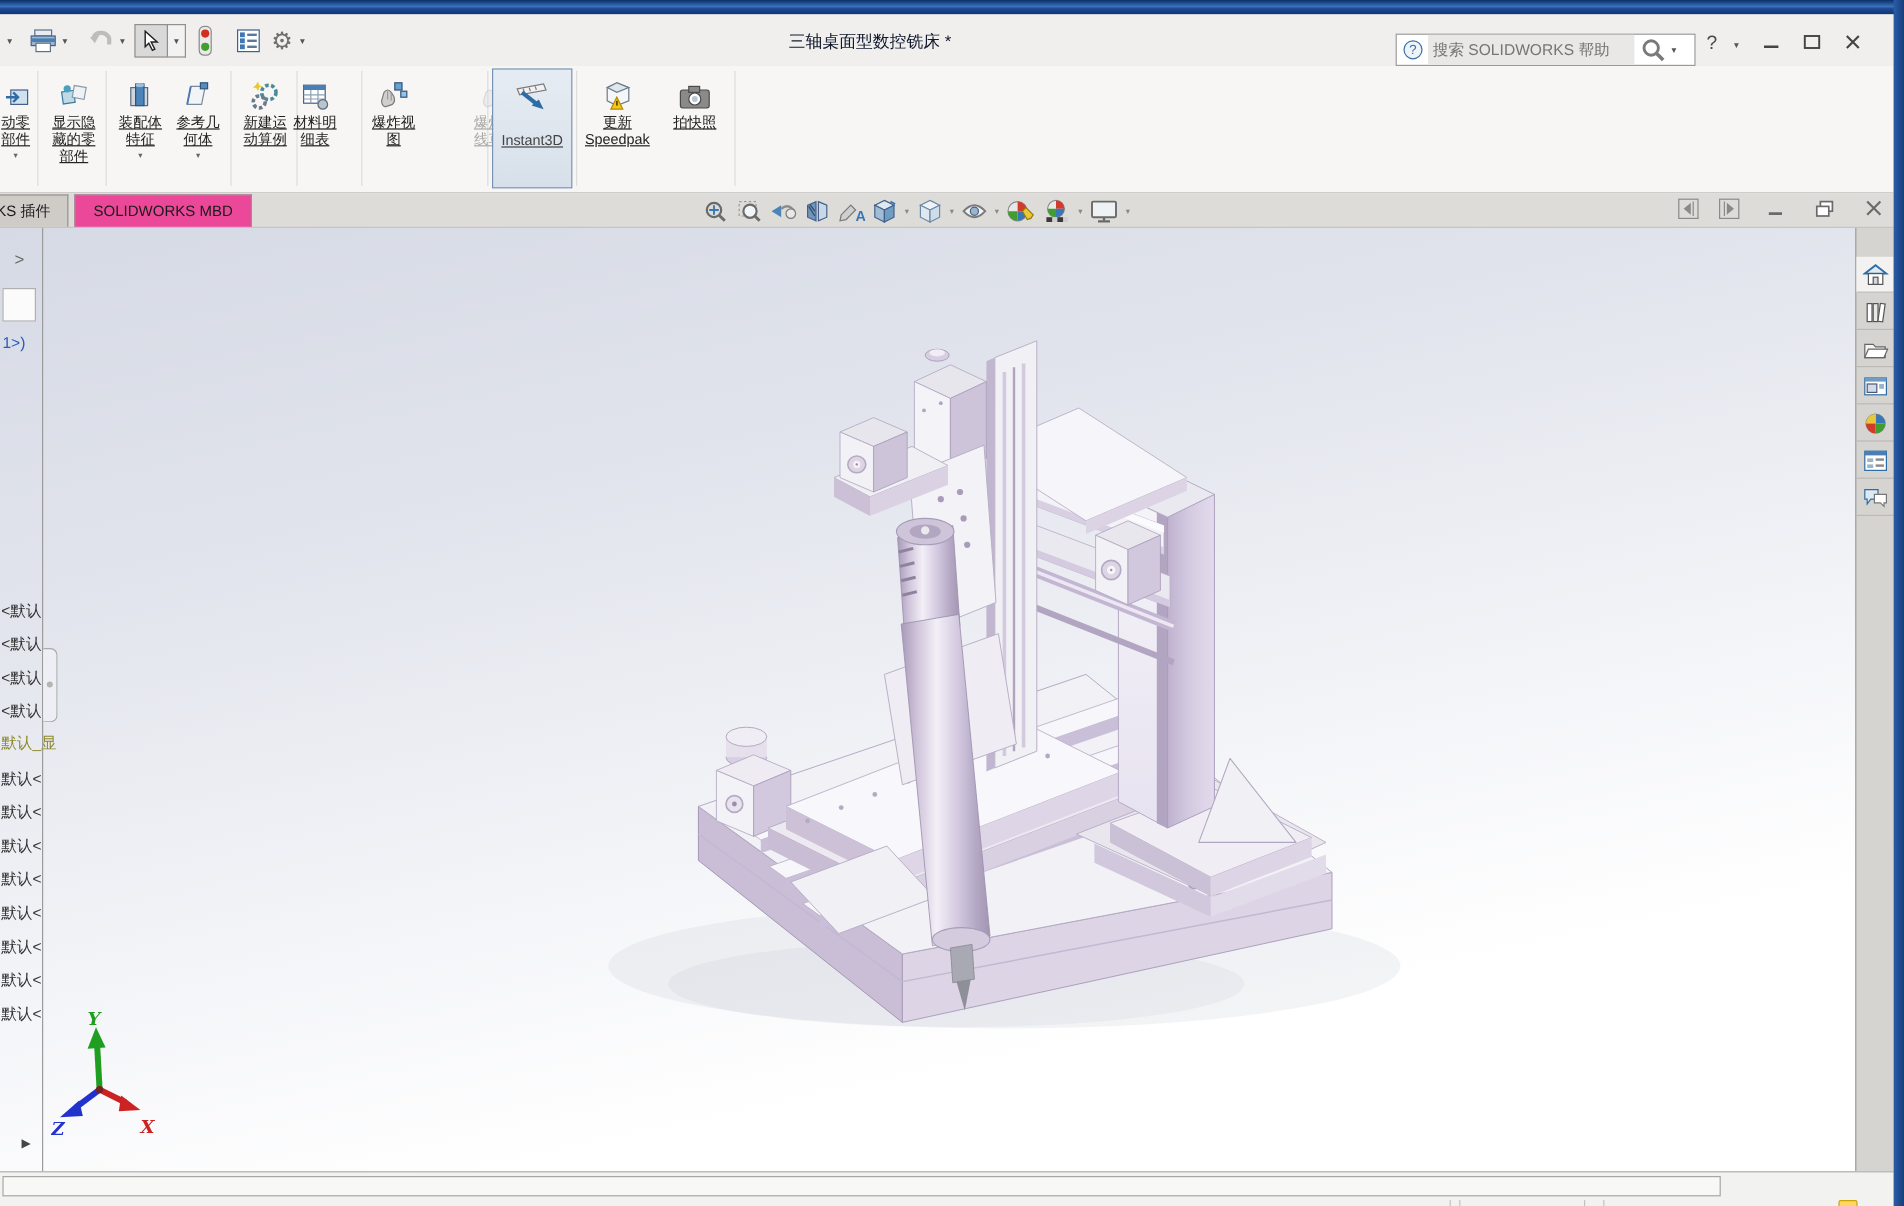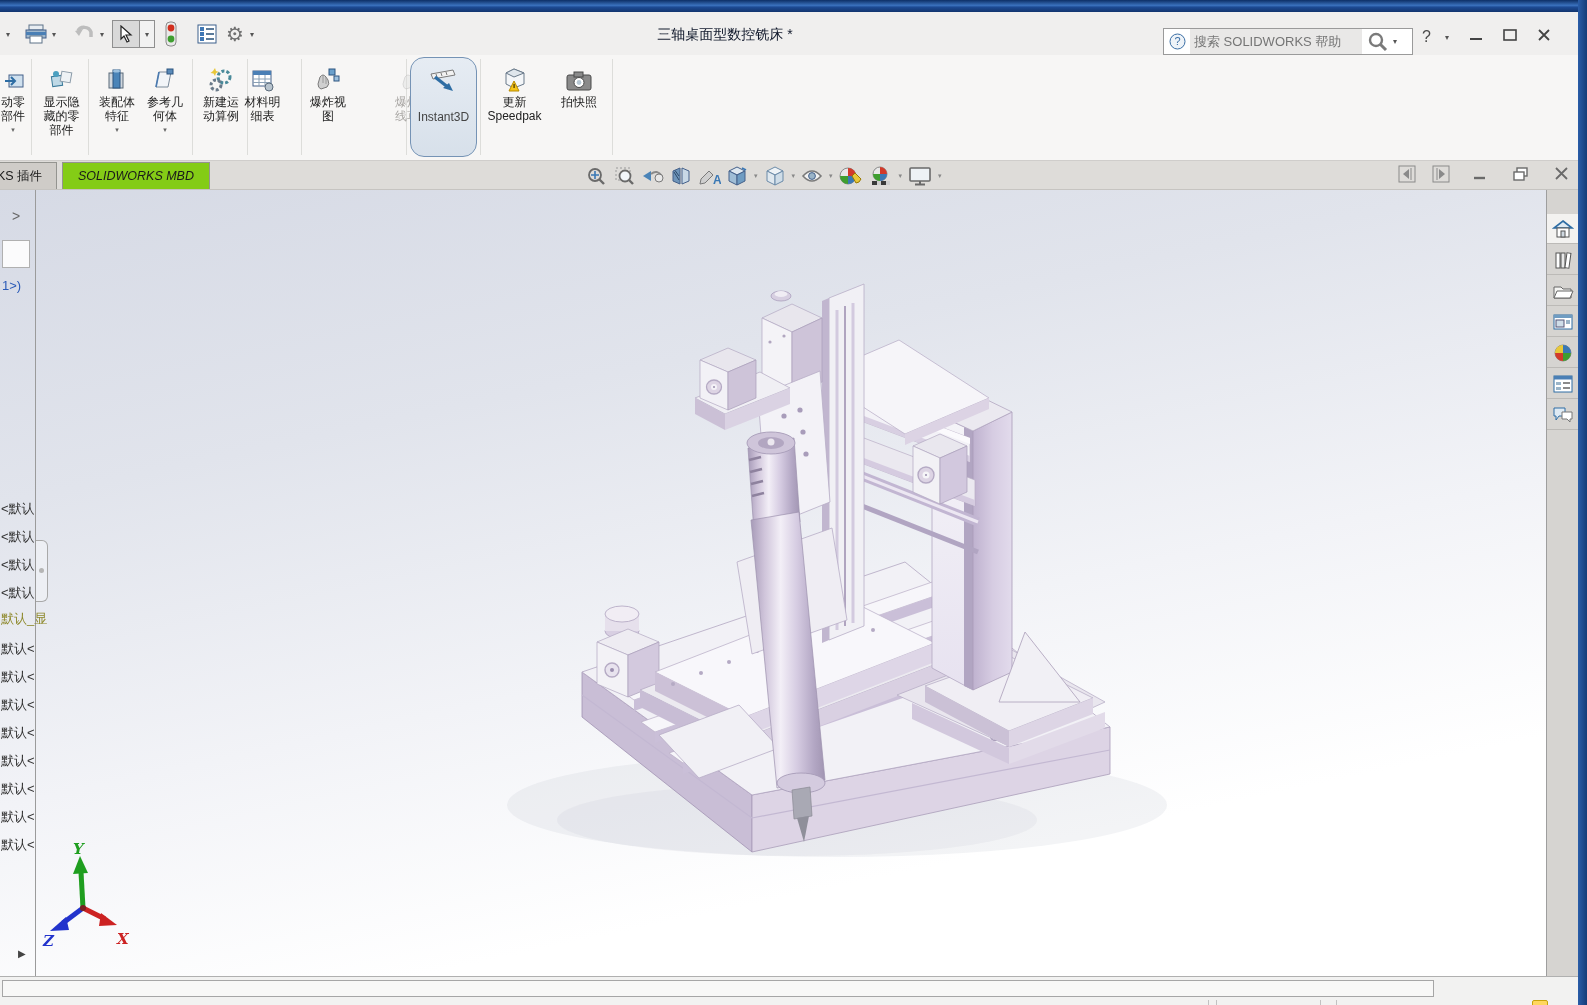--- a/index.html
+++ b/index.html
@@ -27,35 +27,35 @@
   .search-input { border:none; outline:none; background:#e9e8e7; height:25px; width:172px;
     font-size:13px; color:#555; padding:0 4px; font-family:inherit; }
   .win-btns { position:absolute; top:16px; display:flex; gap:14px; align-items:center; }
 
   
   .ribbon { position:absolute; left:0; top:55px; width:1578px; height:106px; background:#f7f6f5;
     border-bottom:1px solid #cfcdcb; }
   .rsep { position:absolute; top:4px; width:1px; height:96px; background:#ddddda; }
   .rbtn { position:absolute; top:2px; height:100px; text-align:center; font-size:12px; color:#222; }
   .rbtn .ric { height:36px; display:flex; align-items:flex-end; justify-content:center; }
-  .rbtn .rlb { line-height:14px; margin-top:2px; }
+  .rbtn .rlb { line-height:14px; margin-top:2px;text-decoration:underline; }
   .rbtn .rdd { font-size:7px; color:#666; margin-top:3px; }
   .rbtn.disabled { color:#a9a7a4; }
   .rbtn.disabled svg { opacity:.4; }
   .rbtn.active { border:1px solid #7593b5; background:linear-gradient(180deg,#e6ecf3,#d7e0ea);
-    border-radius:14px; }
+    border-radius:0; }
   .rbtn.active .rlb { margin-top:16px; color:#444; }
 
   
   .tabrow { position:absolute; left:0; top:161px; width:1578px; height:29px; background:#dedcd9;
     border-bottom:1px solid #c6c4c1; }
   .tab { position:absolute; top:1px; height:27px; border:1px solid #949490; border-bottom:none;
     background:#cfccc8; font-size:12.5px; color:#1a1a1a; display:flex; align-items:center;
     justify-content:center; overflow:hidden; }
-  .tab.t2 { background:#84cc16;font-style:italic; }
+  .tab.t2 { background:#ec4899; }
   .hud { position:absolute; left:585px; top:2px; height:25px; display:flex; align-items:center; gap:4px; }
   .hud .caret { font-size:7px; color:#888; margin:0 1px; }
   .docctl { position:absolute; top:4px; display:flex; align-items:center; gap:16px; }
 
   
   .main { position:absolute; left:0; top:190px; width:1578px; height:786px;
     background:linear-gradient(168deg,#d6dae5 0%,#e1e4ec 28%,#f2f3f7 55%,#ffffff 78%); }
   .vp { position:absolute; left:37px; top:0; width:1509px; height:786px; }
   .left-panel { position:absolute; left:0; top:0; width:36px; height:786px;
     border-right:1px solid #9b9b9b; }

